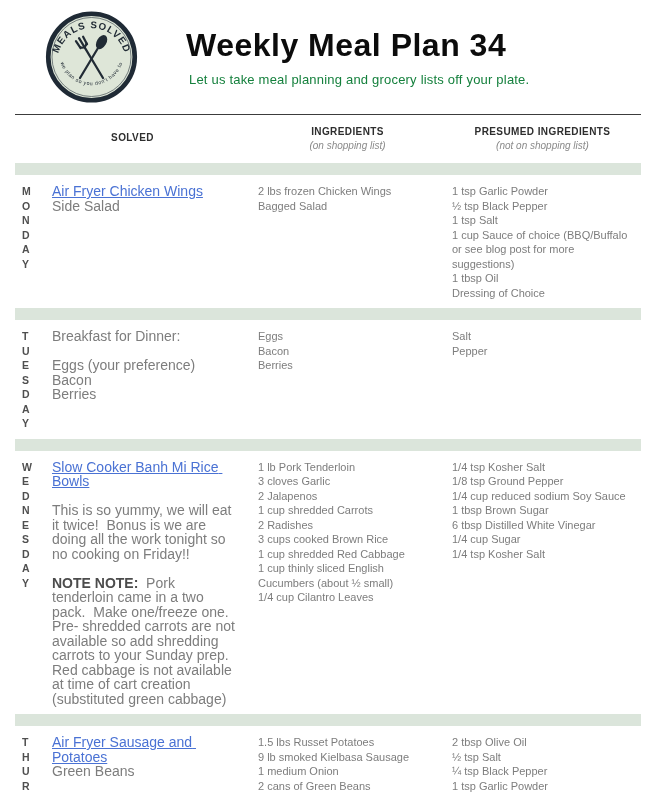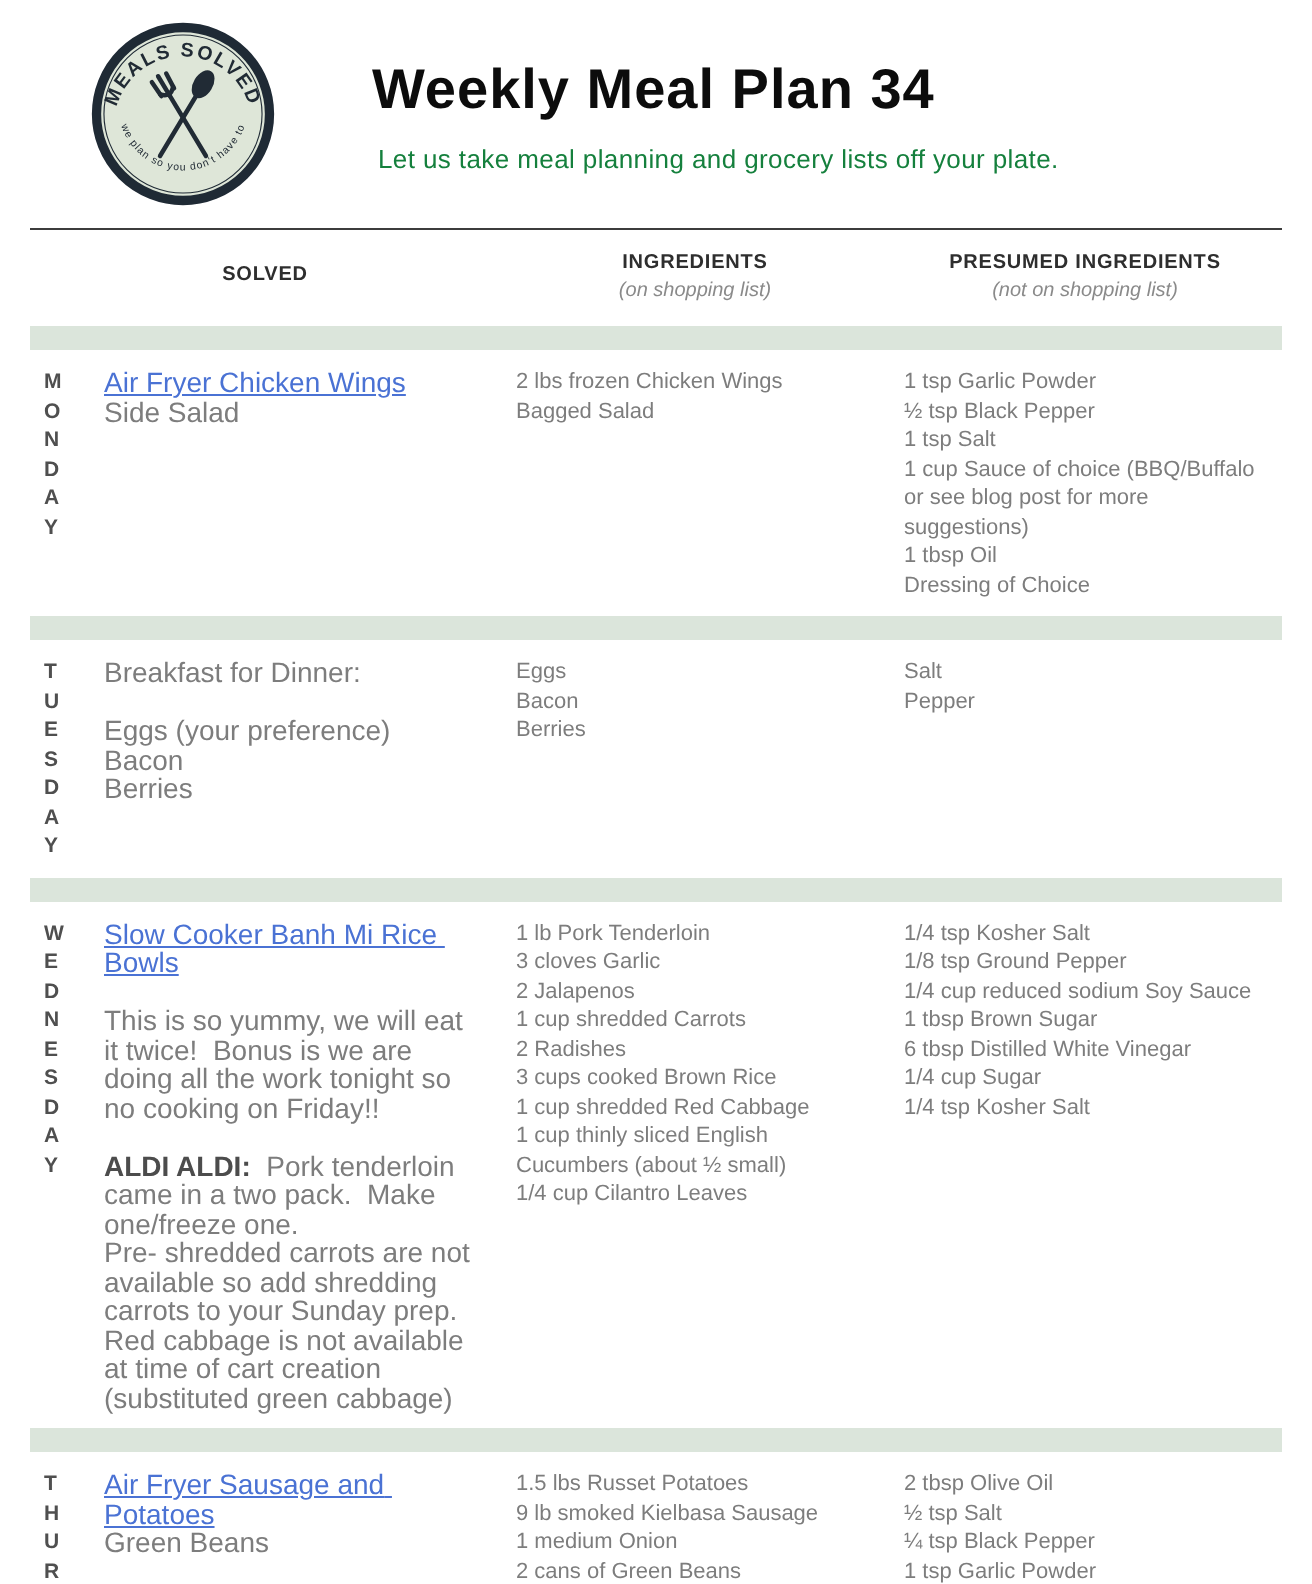--- a/index.html
+++ b/index.html
@@ -10,21 +10,21 @@
     color: #7d7d7d;
   }
   .page { position: relative; width: 656px; height: 792px; overflow: hidden; background: #fff; }
 
   
   .page-header { display: flex; align-items: flex-start; padding: 7px 15px 0 45px; }
   .logo { width: 93px; height: 100px; flex: 0 0 auto; }
   .logo svg { width: 93px; height: 100px; display: block; }
   .title-block { margin-left: 48px; padding-top: 16px; }
   .page-title {
-    margin: 0; font-size: 28px; font-weight: 700; color: #0c0c0c;
+    margin: 0; font-size: 32px; font-weight: 700; color: #0c0c0c;
     letter-spacing: 0.5px; line-height: 44px; white-space: nowrap;
   }
   .page-subtitle { margin: 5px 0 0 3px; font-size: 13px; color: #15803d; letter-spacing: 0.2px; }
 
   .divider { border: none; border-top: 1.5px solid #3c3c3c; margin: 7px 15px 0 15px; }
 
   
   .col-headers { display: grid; grid-template-columns: 235px 195px 195px; margin: 6px 15px 0 15px; }
   .col-header { display: flex; flex-direction: column; justify-content: center; align-items: center; height: 36px; }
   .col-label { font-size: 10px; font-weight: 700; color: #2e2e2e; letter-spacing: 0.4px; line-height: 12px; }
@@ -176,21 +176,21 @@
           <span class="day-letter">N</span>
           <span class="day-letter">E</span>
           <span class="day-letter">S</span>
           <span class="day-letter">D</span>
           <span class="day-letter">A</span>
           <span class="day-letter">Y</span>
         </div>
         <div class="meals-col">
           <p class="meal-item"><a class="meal-link">Slow Cooker Banh Mi Rice Bowls</a></p>
           <p class="meal-item gap">This is so yummy, we will eat it twice!  Bonus is we are doing all the work tonight so no cooking on Friday!!</p>
-          <p class="meal-item gap"><strong>ALDI ALDI:</strong><span>  Pork tenderloin came in a two pack.  Make one/freeze one.</span></p>
+          <p class="meal-item gap"><strong>NOTE NOTE:</strong><span>  Pork tenderloin came in a two pack.  Make one/freeze one.</span></p>
           <p class="meal-item">Pre- shredded carrots are not available so add shredding carrots to your Sunday prep.</p>
           <p class="meal-item">Red cabbage is not available at time of cart creation (substituted green cabbage)</p>
         </div>
         <div class="ing-col">
           <div class="ing-item">1 lb Pork Tenderloin</div>
           <div class="ing-item">3 cloves Garlic</div>
           <div class="ing-item">2 Jalapenos</div>
           <div class="ing-item">1 cup shredded Carrots</div>
           <div class="ing-item">2 Radishes</div>
           <div class="ing-item">3 cups cooked Brown Rice</div>

